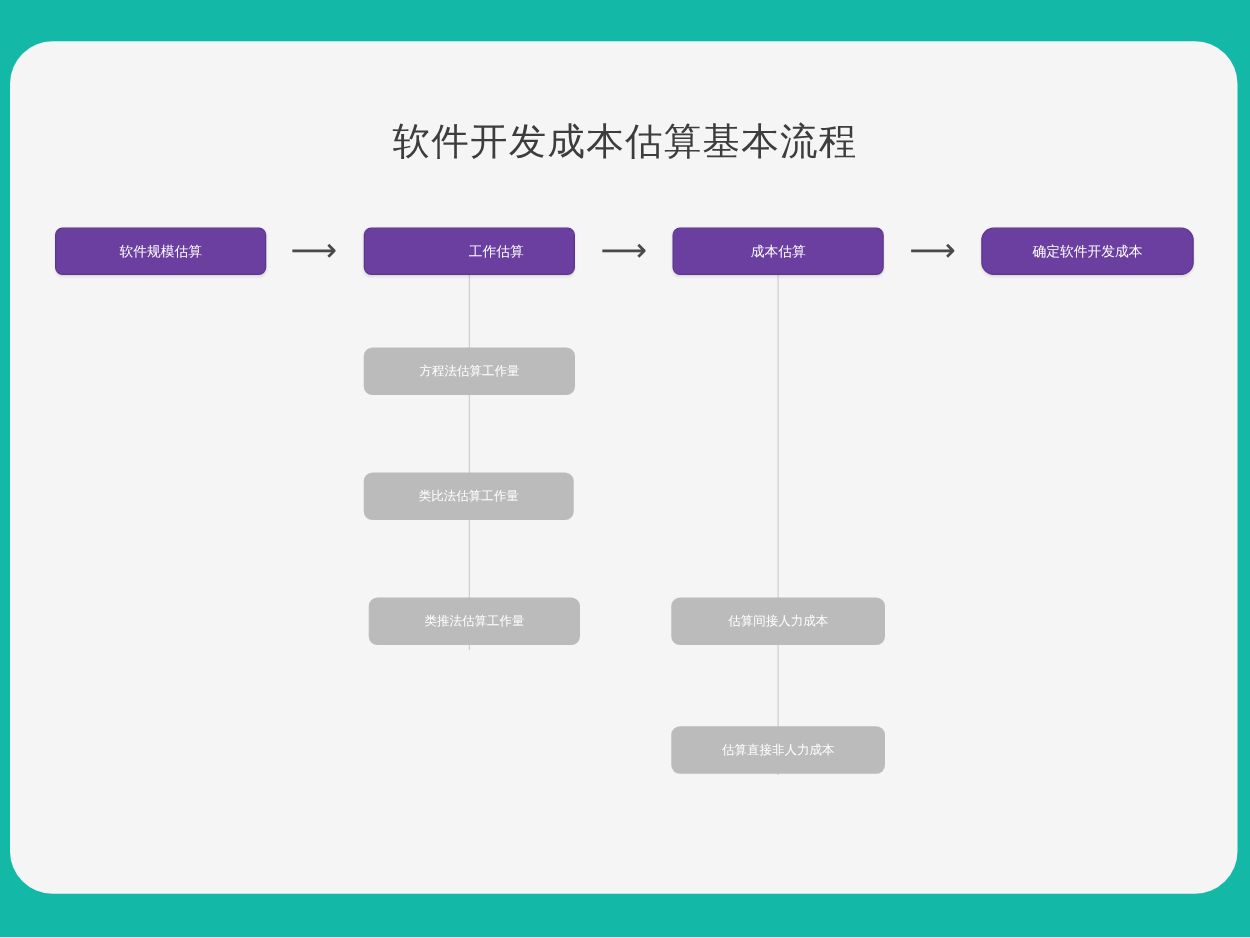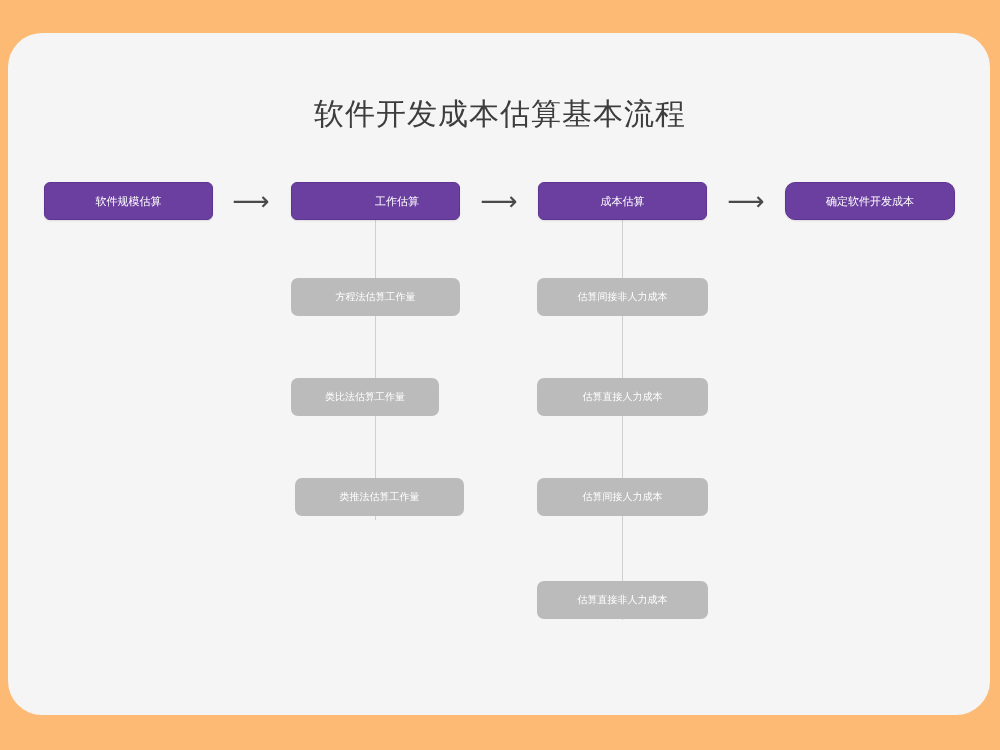--- a/index.html
+++ b/index.html
@@ -8,21 +8,21 @@
     width: 1000px;
     height: 750px;
     background: #ffffff;
     font-family: "Liberation Sans", "DejaVu Sans", sans-serif;
     overflow: hidden;
   }
   #canvas {
     position: relative;
     width: 1000px;
     height: 750px;
-    background: #fdba74;
+    background: #14b8a6;
   }
   
   #card {
     position: absolute;
     left: 8px;
     top: 33px;
     width: 982px;
     height: 682px;
     background: #f5f5f5;
     border-radius: 34px;
@@ -129,35 +129,29 @@
     </div>
 
     <div class="node primary" style="left:785px; top:182px; width:170px;border-radius:10px;">
       <span>确定软件开发成本</span>
     </div>
 
     <div class="node secondary" style="left:291px; top:278px; width:169px;">
       <span>方程法估算工作量</span>
     </div>
 
-    <div class="node secondary" style="left:291px; top:378px; width:148px;">
+    <div class="node secondary" style="left:291px; top:378px; width:168px;">
       <span>类比法估算工作量</span>
     </div>
 
     <div class="node secondary" style="left:295px; top:478px; width:169px;text-align:right;">
       <span>类推法估算工作量</span>
     </div>
 
-    <div class="node secondary" style="left:537px; top:278px; width:171px;">
-      <span>估算间接非人力成本</span>
-    </div>
 
-    <div class="node secondary" style="left:537px; top:378px; width:171px;">
-      <span>估算直接人力成本</span>
-    </div>
 
     <div class="node secondary" style="left:537px; top:478px; width:171px;">
       <span>估算间接人力成本</span>
     </div>
 
     <div class="node secondary" style="left:537px; top:581px; width:171px;">
       <span>估算直接非人力成本</span>
     </div>
 
   </div>

